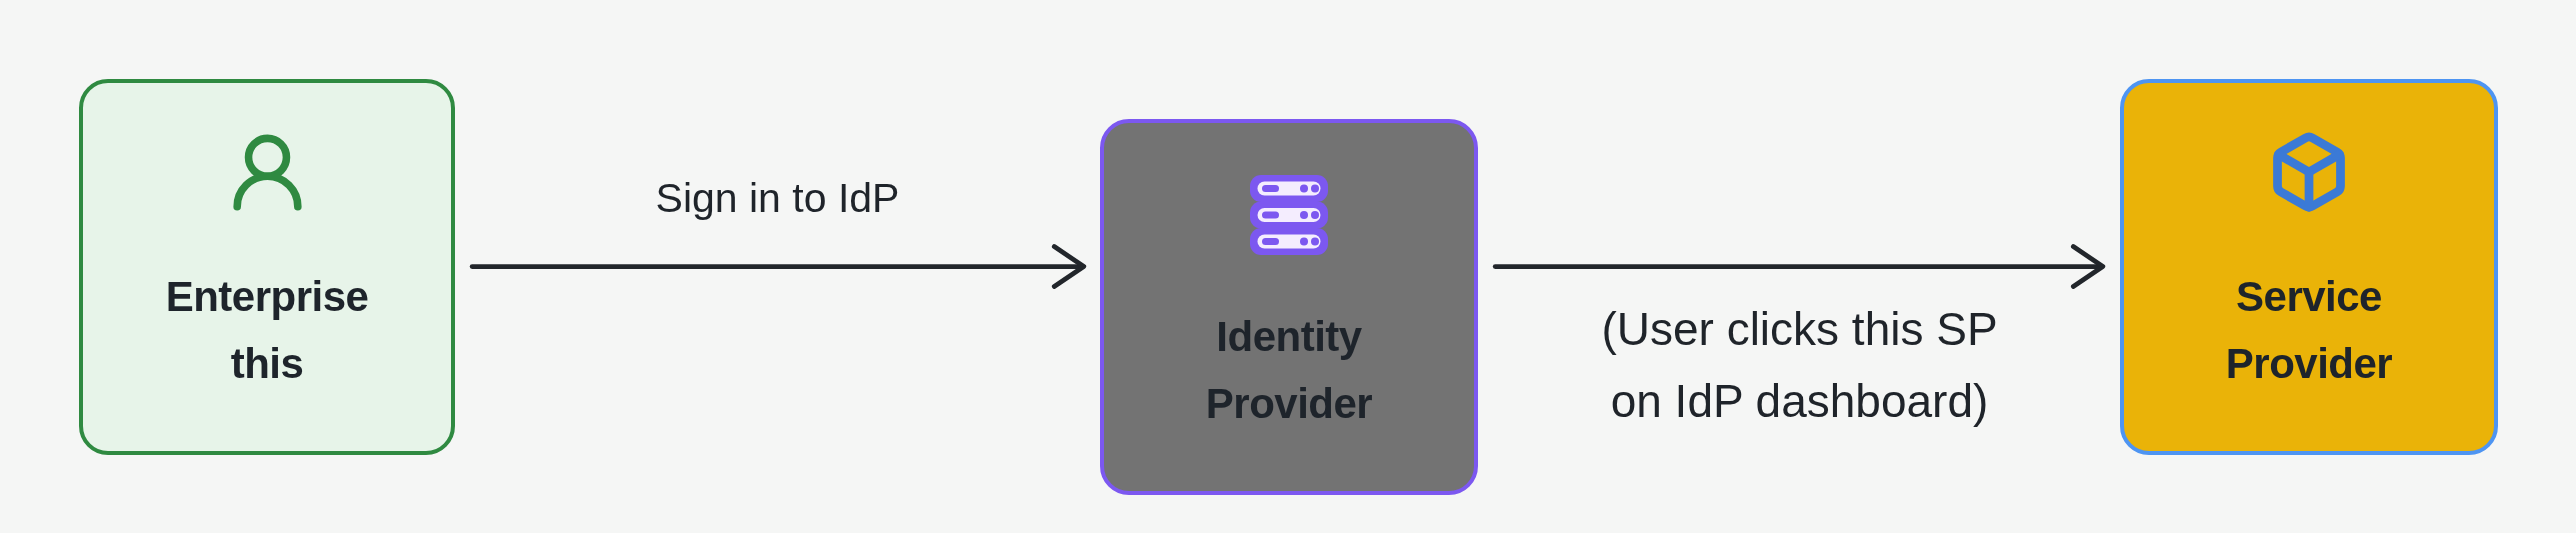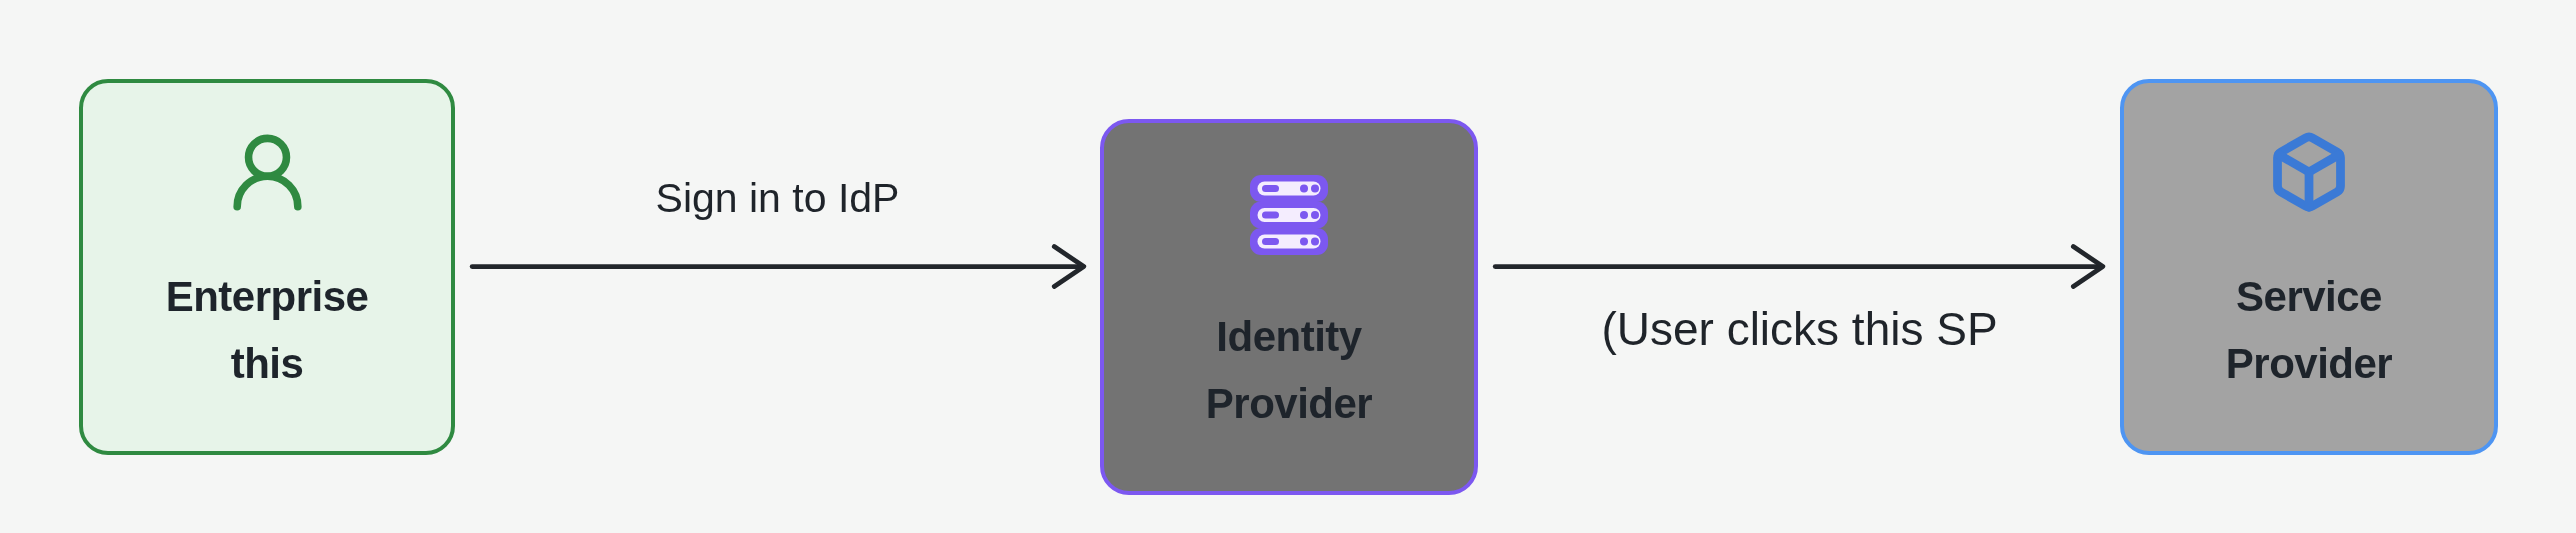--- a/index.html
+++ b/index.html
@@ -97,24 +97,25 @@
     </div>
   </div>
 
   <div class="edge edge-2">
     <svg class="flow-arrow" viewBox="0 0 673 60" preserveAspectRatio="none" stroke="#22262b" stroke-width="5" fill="none" stroke-linecap="round" stroke-linejoin="round">
       <line x1="17" y1="30" x2="651" y2="30"></line>
       <polyline points="624,9 655,30 624,51"></polyline>
     </svg>
     <div class="edge-note">
       <div>(User clicks this SP</div>
+      <div>on IdP dashboard)</div>
     </div>
   </div>
 
-  <div class="node node-3" style="background: #a3a3a3; border-color: rgb(78, 149, 242); --node-fill: #ddedfe;">
+  <div class="node node-3" style="background: #eab308; border-color: rgb(78, 149, 242); --node-fill: #ddedfe;">
     <div class="node-icon">
       <svg width="84" height="84" viewBox="0 0 24 24" fill="none" stroke="currentColor" stroke-width="2.5" stroke-linecap="round" stroke-linejoin="round" style="color: rgb(59, 122, 214);">
         <path d="M21 16V8a2 2 0 0 0-1-1.73l-7-4a2 2 0 0 0-2 0l-7 4A2 2 0 0 0 3 8v8a2 2 0 0 0 1 1.73l7 4a2 2 0 0 0 2 0l7-4A2 2 0 0 0 21 16z"></path>
         <polyline points="3.27 6.96 12 12.01 20.73 6.96"></polyline>
         <line x1="12" y1="22.08" x2="12" y2="12"></line>
       </svg>
     </div>
     <div class="node-label">
       <div>Service</div>
       <div>Provider</div>

